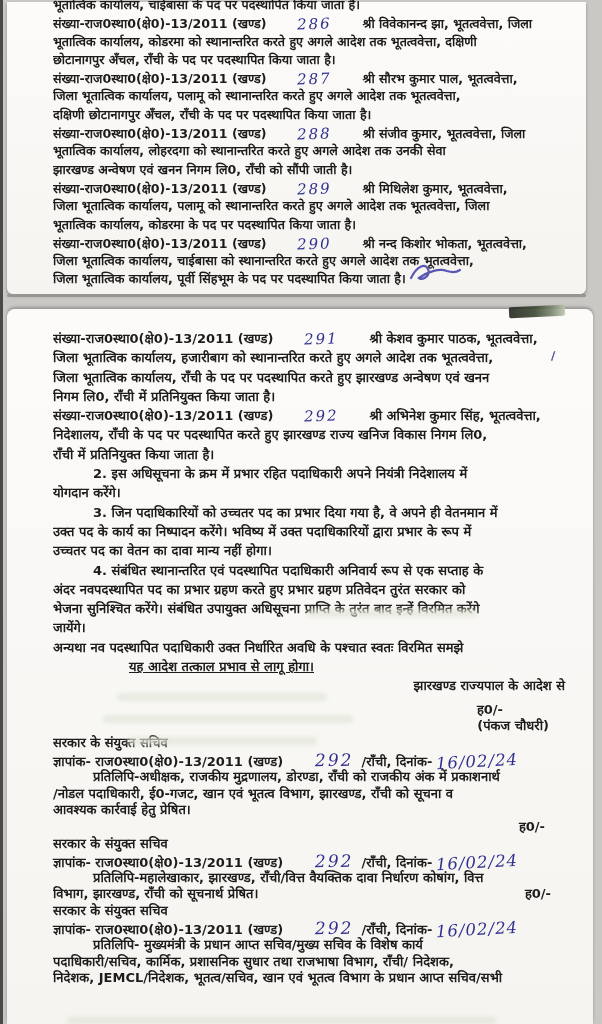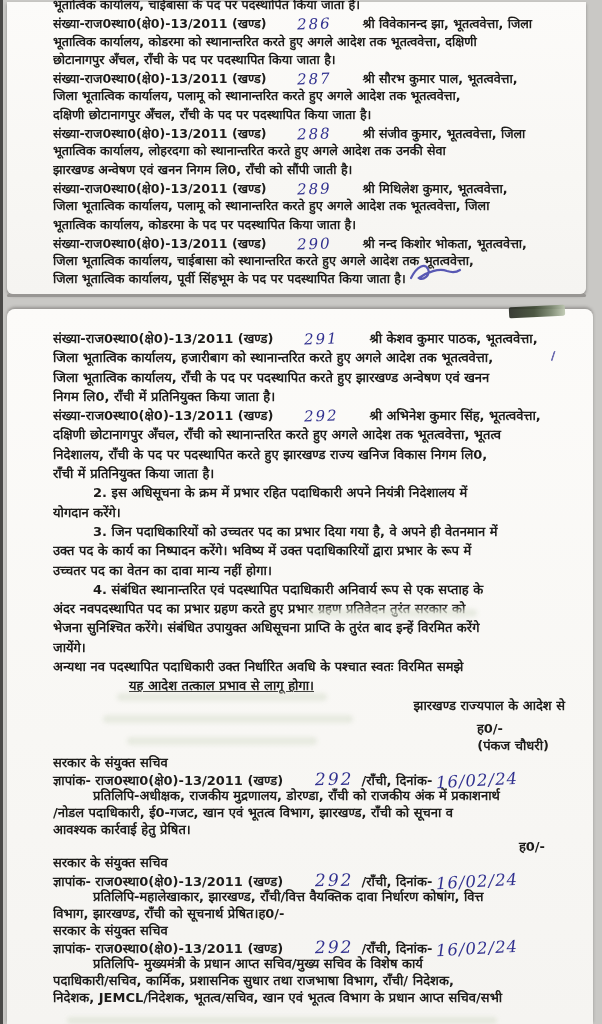--- a/index.html
+++ b/index.html
@@ -28,21 +28,21 @@
   .p2 .line{line-height:19.3px;height:19.3px;}
   .p2 .foot{line-height:16.8px;height:16.8px;}
   .line{white-space:nowrap;overflow:hidden;}
   .indent{text-indent:40px;}
   .indent2{text-indent:76px;text-decoration:underline;}
   .orderby{text-align:right;padding-right:4px;}
   .sign{text-align:right;padding-right:66px;margin-top:6px;}
   .signsm{text-align:right;padding-right:24px;}
   .signee{text-align:right;padding-right:20px;}
   .signrole{text-align:left;padding-right:6px;}
-  .split{display:flex;justify-content:flex-start;}
+  .split{display:flex;justify-content:space-between;}
   .split .r{padding-right:18px;}
   .blank{
     display:inline-block;min-width:86px;text-align:center;
     border-bottom:2px dotted #47453f;margin:0 5px;vertical-align:baseline;
   }
   .hw{
     color:#31318f;font-family:"DejaVu Serif","Liberation Serif",serif;
     font-style:italic;font-weight:500;display:inline-block;
   }
   .blank .hw{font-size:15px;letter-spacing:2px;transform:translateY(1px) rotate(-2deg);}
@@ -108,21 +108,20 @@
     <div class="bleed b2"></div>
     <div class="bleed b3"></div>
     <div class="bleed b4"></div>
     <div class="bleed b5"></div>
     <div class="textcol p2" id="p2col">
         <div class="line entry"><span>संख्या-राज0स्था0(क्षे0)-13/2011 (खण्ड)</span><span class="blank"><span class="hw">291</span></span><span>श्री केशव कुमार पाठक, भूतत्ववेत्ता,</span></div>
         <div class="line body">जिला भूतात्विक कार्यालय, हजारीबाग को स्थानान्तरित करते हुए अगले आदेश तक भूतत्ववेत्ता,</div>
         <div class="line body">जिला भूतात्विक कार्यालय, राँची के पद पर पदस्थापित करते हुए झारखण्ड अन्वेषण एवं खनन</div>
         <div class="line body">निगम लि0, राँची में प्रतिनियुक्त किया जाता है।</div>
         <div class="line entry"><span>संख्या-राज0स्था0(क्षे0)-13/2011 (खण्ड)</span><span class="blank"><span class="hw">292</span></span><span>श्री अभिनेश कुमार सिंह, भूतत्ववेत्ता,</span></div>
-        <div class="line body">दक्षिणी छोटानागपुर अँचल, राँची को स्थानान्तरित करते हुए अगले आदेश तक भूतत्ववेत्ता, भूतत्व</div>
         <div class="line body">निदेशालय, राँची के पद पर पदस्थापित करते हुए झारखण्ड राज्य खनिज विकास निगम लि0,</div>
         <div class="line body">राँची में प्रतिनियुक्त किया जाता है।</div>
         <div class="line indent">2. इस अधिसूचना के क्रम में प्रभार रहित पदाधिकारी अपने नियंत्री निदेशालय में</div>
         <div class="line body">योगदान करेंगे।</div>
         <div class="line indent">3. जिन पदाधिकारियों को उच्चतर पद का प्रभार दिया गया है, वे अपने ही वेतनमान में</div>
         <div class="line body">उक्त पद के कार्य का निष्पादन करेंगे। भविष्य में उक्त पदाधिकारियों द्वारा प्रभार के रूप में</div>
         <div class="line body">उच्चतर पद का वेतन का दावा मान्य नहीं होगा।</div>
         <div class="line indent">4. संबंधित स्थानान्तरित एवं पदस्थापित पदाधिकारी अनिवार्य रूप से एक सप्ताह के</div>
         <div class="line body">अंदर नवपदस्थापित पद का प्रभार ग्रहण करते हुए प्रभार ग्रहण प्रतिवेदन तुरंत सरकार को</div>
         <div class="line body">भेजना सुनिश्चित करेंगे। संबंधित उपायुक्त अधिसूचना प्राप्ति के तुरंत बाद इन्हें विरमित करेंगे</div>

